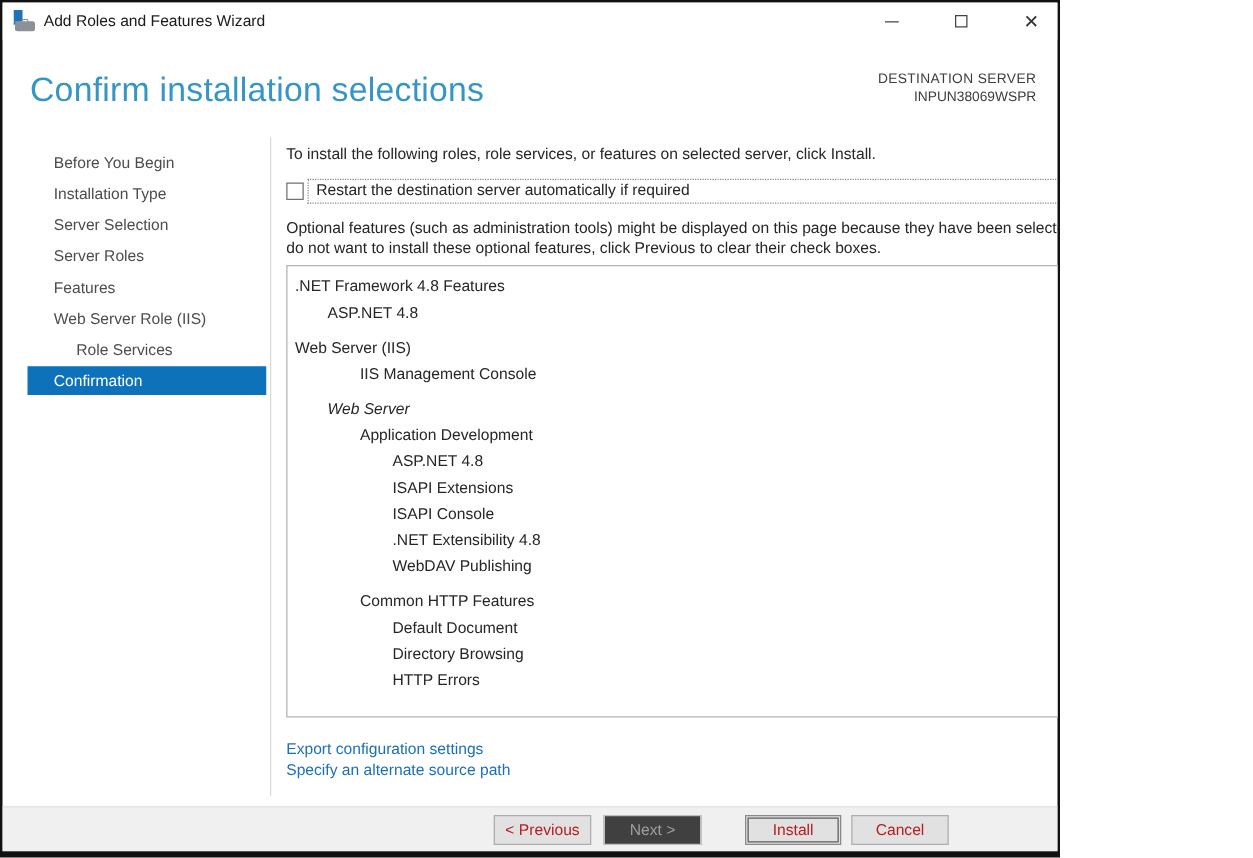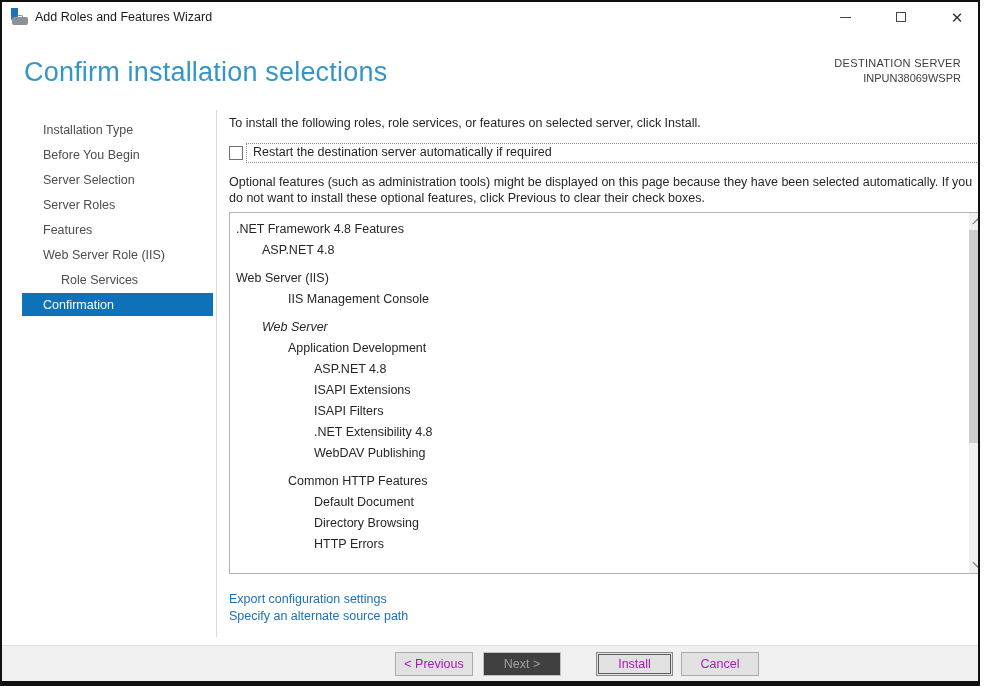--- a/index.html
+++ b/index.html
@@ -1,18 +1,18 @@
 <!DOCTYPE html>
 <html><head>
 <meta charset="utf-8">
 <style>
   * { margin: 0; padding: 0; box-sizing: border-box; }
   html, body { width: 1002px; height: 686px; font-family: "Liberation Sans", sans-serif; }
   .window {
-    position: relative; width: 980px; height: 686px; background: #ffffff;
+    position: relative; width: 848px; height: 686px; background: #ffffff;
     border: 2px solid #111111; border-bottom-width: 5px; overflow: hidden;
   }
   
   .titlebar { position: absolute; top: 0; left: 0; right: 0; height: 30px; background: #ffffff; }
   .titlebar-icon { position: absolute; left: 9px; top: 6px; width: 18px; height: 17px; }
   .tb-flag { position: absolute; left: 0; top: 0; width: 7px; height: 9px; background: #1d72b8; }
   .tb-flag:after { content:""; position:absolute; left:0; top:9px; border-left:7px solid #1d72b8; border-bottom:3px solid transparent; }
   .tb-box { position: absolute; left: 1px; bottom: 0; width: 16px; height: 8px; background: #8b9196; border-radius: 2px; }
   .tb-handle { position: absolute; left: 6px; bottom: 6px; width: 6px; height: 4px; border: 1.5px solid #8b9196; border-bottom: none; border-radius: 2px 2px 0 0; }
   .titlebar-text { position: absolute; left: 33px; top: 8px; font-size: 12.5px; color: #1a1a1a; }
@@ -52,21 +52,21 @@
   .sb-up { top: 0; } .sb-down { bottom: 0; }
   .chev { width: 7px; height: 7px; border-right: 1.5px solid #6d6d6d; border-bottom: 1.5px solid #6d6d6d; }
   .chev.up { transform: rotate(-135deg); margin-top: 4px; }
   .chev.down { transform: rotate(45deg); margin-bottom: 4px; }
   .sb-thumb { position: absolute; left: 0; top: 17px; width: 17px; height: 213px; background: #cdcdcd; }
   
   .links { position: absolute; top: 481px; left: 0; }
   .cfg-link { display: block; font-size: 12.5px; color: #1c70b8; text-decoration: none; line-height: 17px; cursor: pointer; }
   
   .footer { position: absolute; left: 0; right: 0; bottom: 0; height: 36px; background: #f0f0f0; border-top: 1px solid #dfdfdf; }
-  .btn { position: absolute; top: 6px; height: 24px; background: #e1e1e1; border: 1px solid #adadad; font-size: 12.5px; color: #a21caf; text-align: center; line-height: 22px; cursor: default; font-family: "Liberation Sans", sans-serif; }
+  .btn { position: absolute; top: 6px; height: 24px; background: #e1e1e1; border: 1px solid #adadad; font-size: 12.5px; color: #b91c1c; text-align: center; line-height: 22px; cursor: default; font-family: "Liberation Sans", sans-serif; }
   .btn.disabled { color: #9f9f9f; border-color: #bfbfbf; background: #404040; }
   .btn.focused { border-color: #8a8a8a; }
   .btn.focused:after { content: ""; position: absolute; inset: 1px; border: 1px solid #5c5c5c; }
   .btn-previous { left: 393px; width: 78px; }
   .btn-next { left: 481px; width: 78px; }
   .btn-install { left: 594px; width: 77px; }
   .btn-cancel { left: 679px; width: 78px; }
 </style>
 </head>
 <body>
@@ -93,22 +93,22 @@
     </div>
   </div>
 
   <div class="page-title">Confirm installation selections</div>
   <div class="dest-block">
     <div class="dest-label">DESTINATION SERVER</div>
     <div class="dest-server">INPUN38069WSPR</div>
   </div>
 
   <nav class="sidebar" id="sidebar">
+      <div class="side-item">Before You Begin</div>
       <div class="side-item">Installation Type</div>
-      <div class="side-item">Before You Begin</div>
       <div class="side-item">Server Selection</div>
       <div class="side-item">Server Roles</div>
       <div class="side-item">Features</div>
       <div class="side-item">Web Server Role (IIS)</div>
       <div class="side-item indent">Role Services</div>
       <div class="side-item selected">Confirmation</div>
     </nav>
   <div class="v-divider"></div>
 
   <div class="main">
@@ -125,21 +125,21 @@
     <div class="listbox">
       <div class="tree" id="tree">
           <div class="tree-row" style="padding-left: 6px;">.NET Framework 4.8 Features</div>
           <div class="tree-row" style="padding-left: 32px;">ASP.NET 4.8</div>
           <div class="tree-row gap" style="padding-left: 6px;">Web Server (IIS)</div>
           <div class="tree-row" style="padding-left: 58px;">IIS Management Console</div>
           <div class="tree-row gap" style="padding-left: 32px; font-style: italic;">Web Server</div>
           <div class="tree-row" style="padding-left: 58px;">Application Development</div>
           <div class="tree-row" style="padding-left: 84px;">ASP.NET 4.8</div>
           <div class="tree-row" style="padding-left: 84px;">ISAPI Extensions</div>
-          <div class="tree-row" style="padding-left: 84px;">ISAPI Filters</div>
+          <div class="tree-row" style="padding-left: 84px;">ISAPI Console</div>
           <div class="tree-row" style="padding-left: 84px;">.NET Extensibility 4.8</div>
           <div class="tree-row" style="padding-left: 84px;">WebDAV Publishing</div>
           <div class="tree-row gap" style="padding-left: 58px;">Common HTTP Features</div>
           <div class="tree-row" style="padding-left: 84px;">Default Document</div>
           <div class="tree-row" style="padding-left: 84px;">Directory Browsing</div>
           <div class="tree-row" style="padding-left: 84px;">HTTP Errors</div>
         </div>
       <div class="scrollbar">
         <div class="sb-btn sb-up">
             <span class="chev up"></span>

